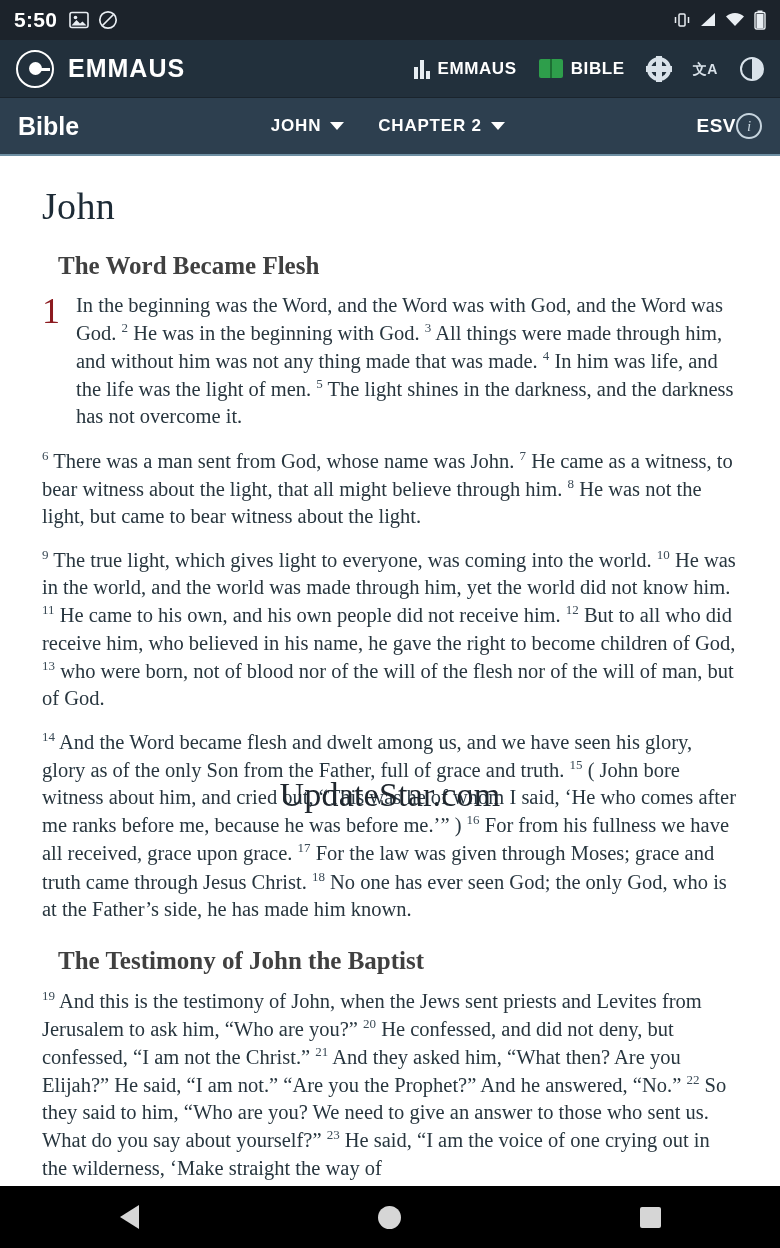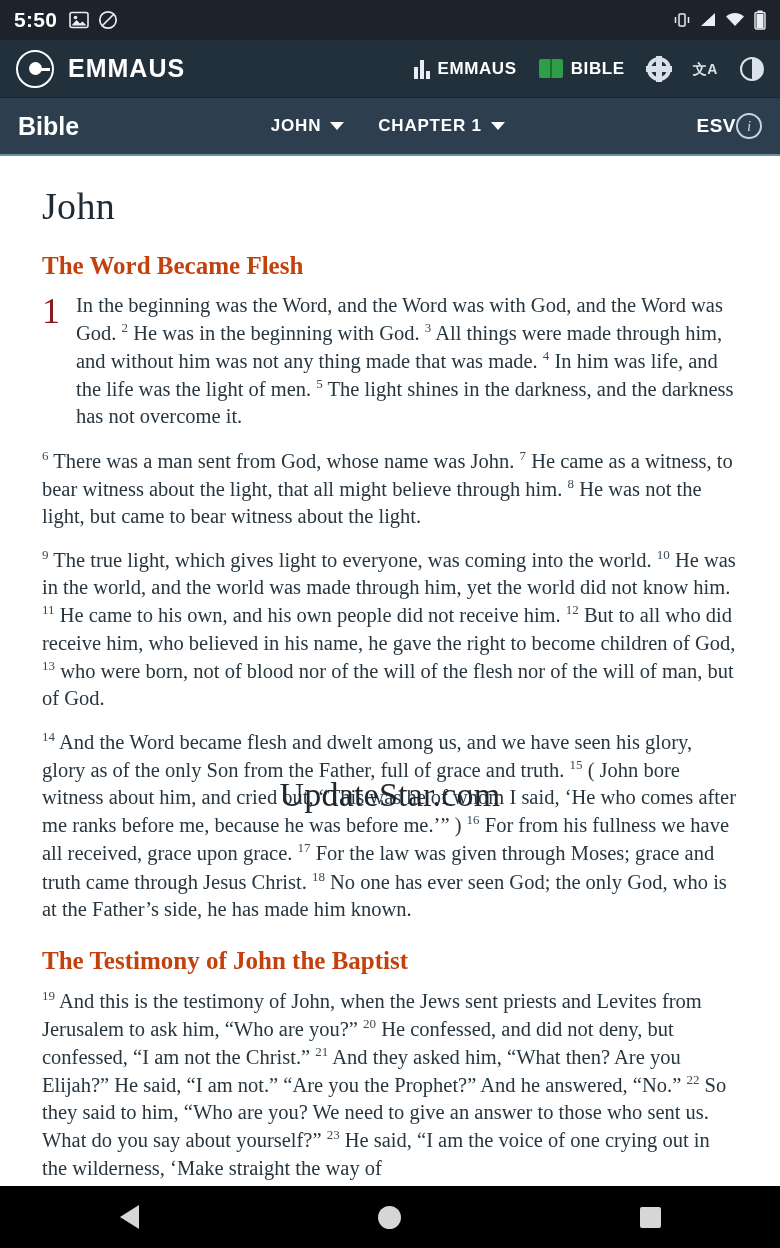--- a/index.html
+++ b/index.html
@@ -138,22 +138,22 @@
     padding: 28px 42px 0 42px;
     position: relative;
     font-family: "Liberation Serif", serif;
     color: #1d2b36;
   }
   h1.booktitle {
     font-size: 38px; font-weight: normal; color: #1d2b36;
     margin-bottom: 22px; letter-spacing: .3px;
   }
   h2.section {
-    font-size: 25px; font-weight: bold; color: #c2410c;
-    margin: 24px 0 12px 0;
+    font-size: 25px; font-weight: bold; color: #404040;
+    margin: 24px 0 12px 16px;
   }
   p.verses {
     font-size: 20.5px; line-height: 1.33;
     color: #28363f; margin-bottom: 16px;
     text-align: left;
   }
   p.first { padding-left: 34px; position: relative; }
   .chapnum {
     position: absolute; left: 0; top: -4px;
     font-size: 36px; color: #8c1b20; font-family: "Liberation Serif", serif;
@@ -279,21 +279,21 @@
   </div>
 
   <div class="subbar">
     <div class="subbar-title">Bible</div>
     <div class="selectors">
       <div class="selector">
         <span>JOHN</span>
         <span class="chev"></span>
       </div>
       <div class="selector">
-        <span>CHAPTER 1</span>
+        <span>CHAPTER 2</span>
         <span class="chev"></span>
       </div>
     </div>
     <div class="subbar-right">
       <span class="version">ESV</span>
       <span class="info-circle">i</span>
     </div>
   </div>
 
   <div class="content">

